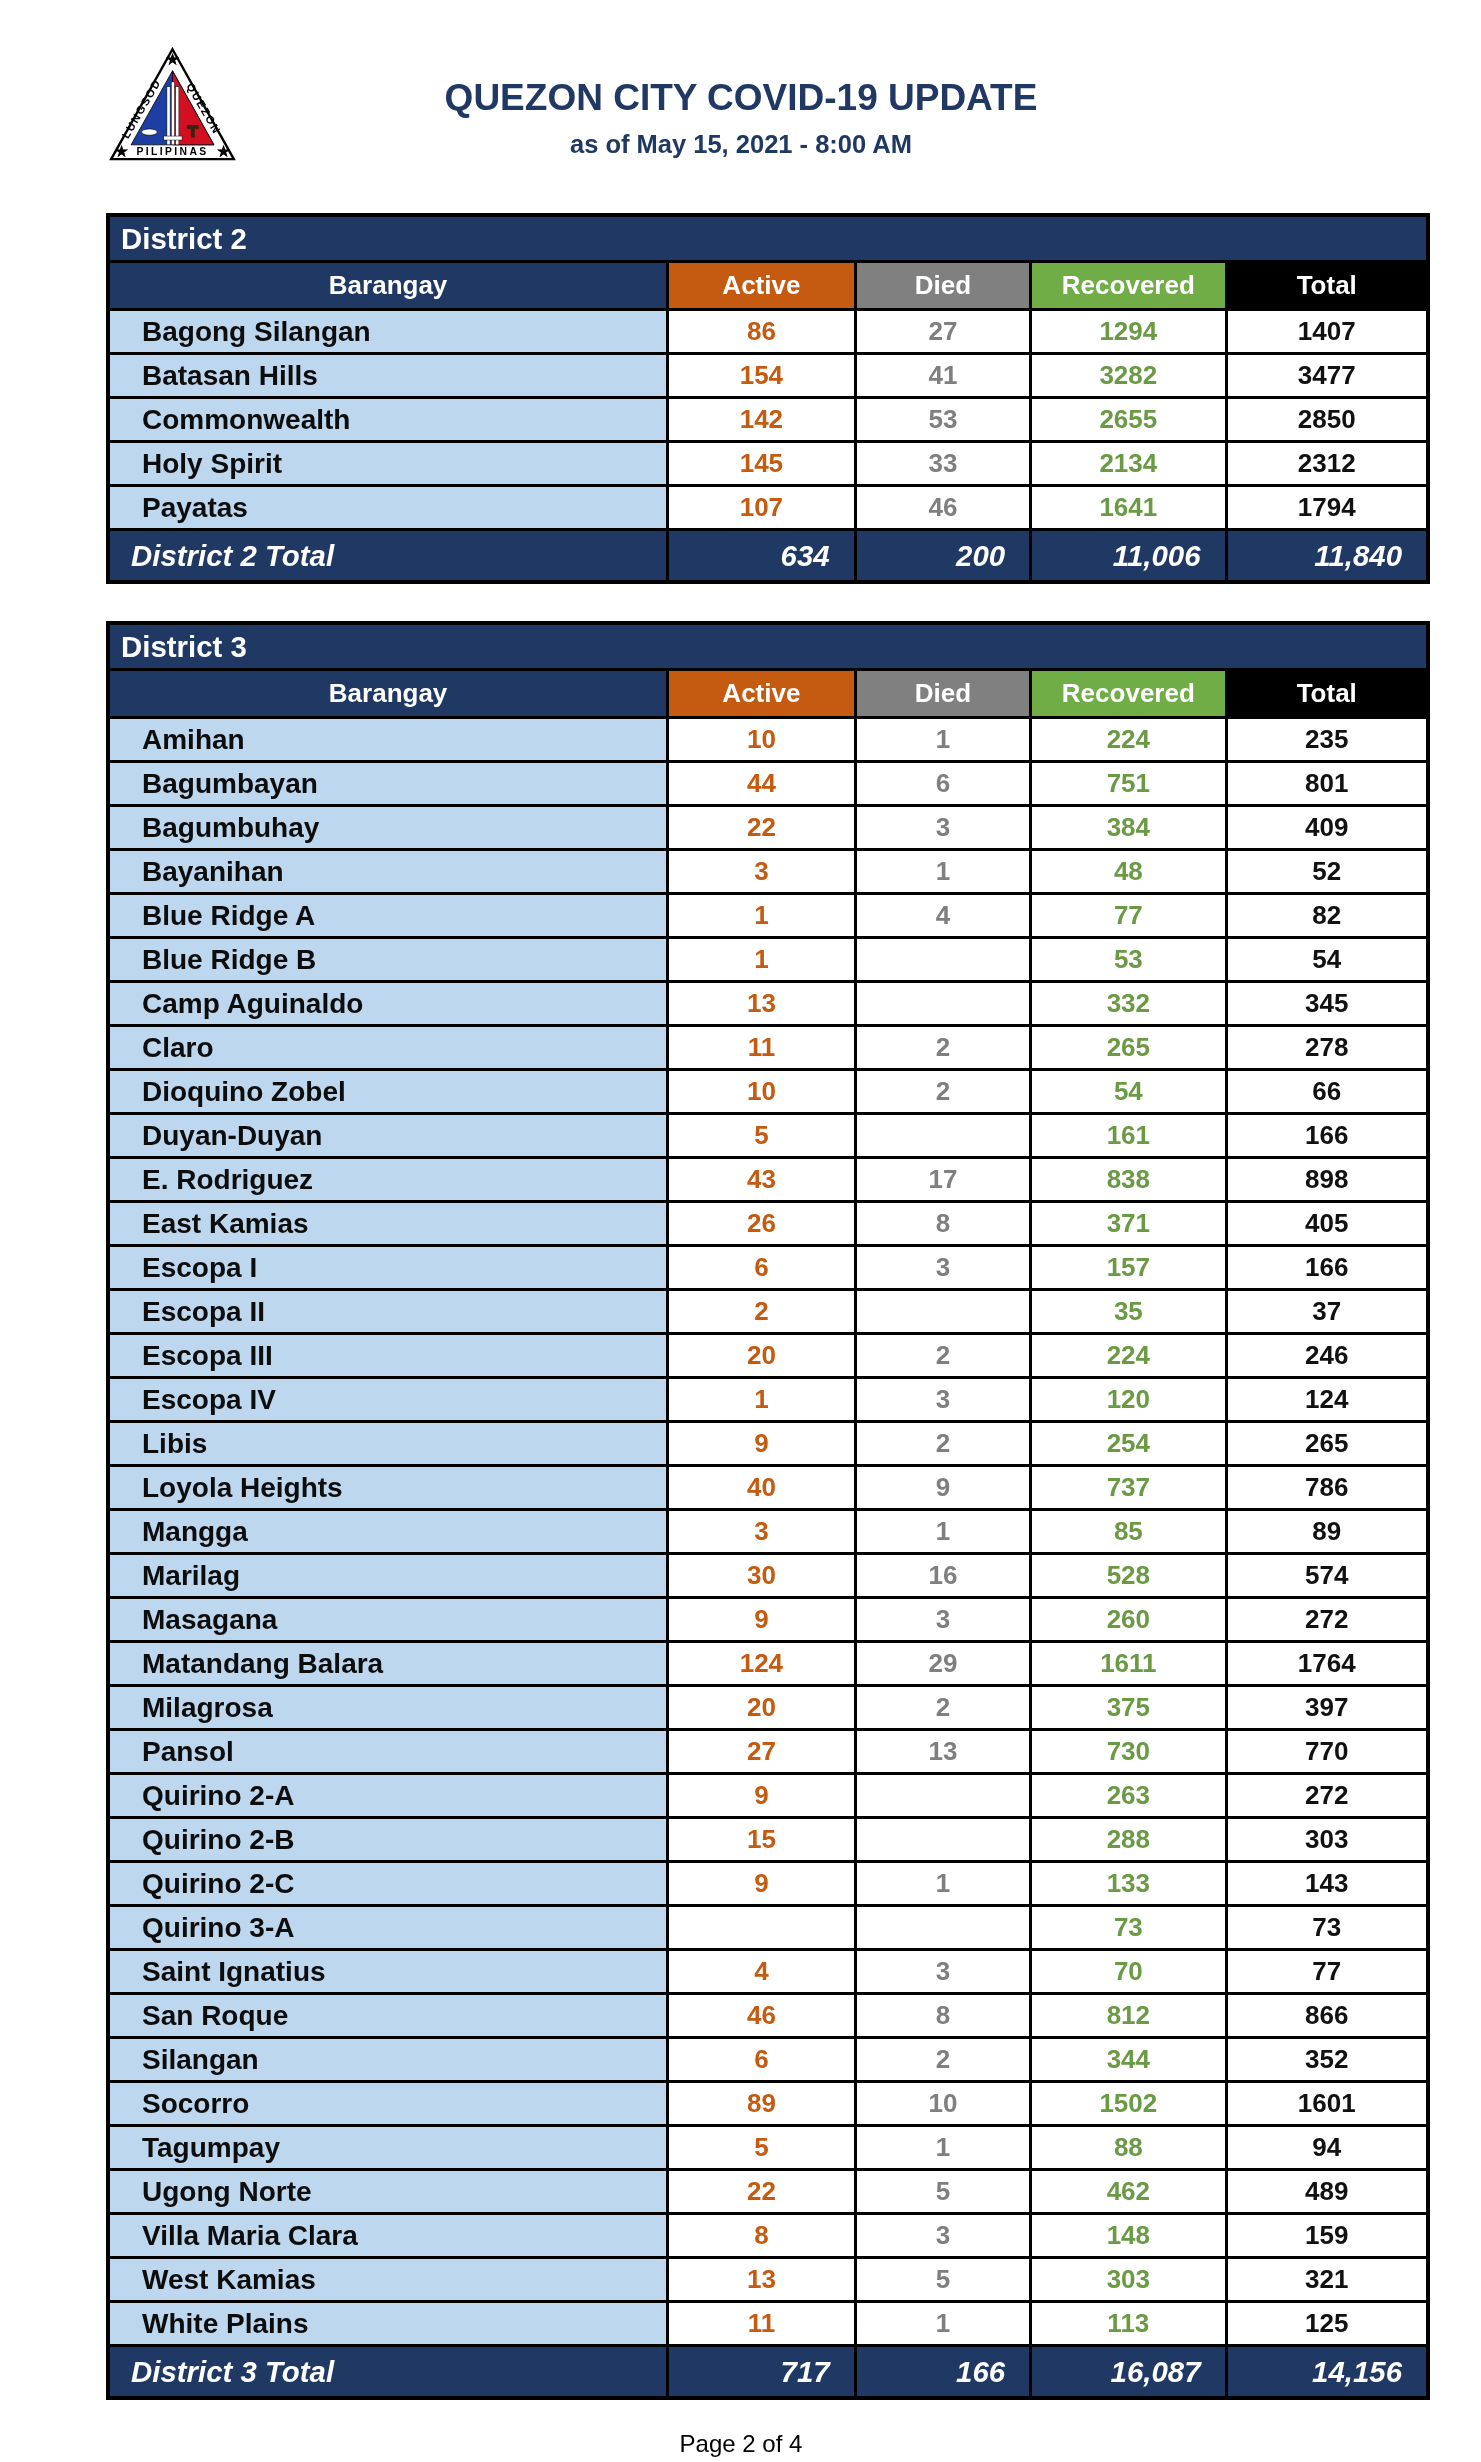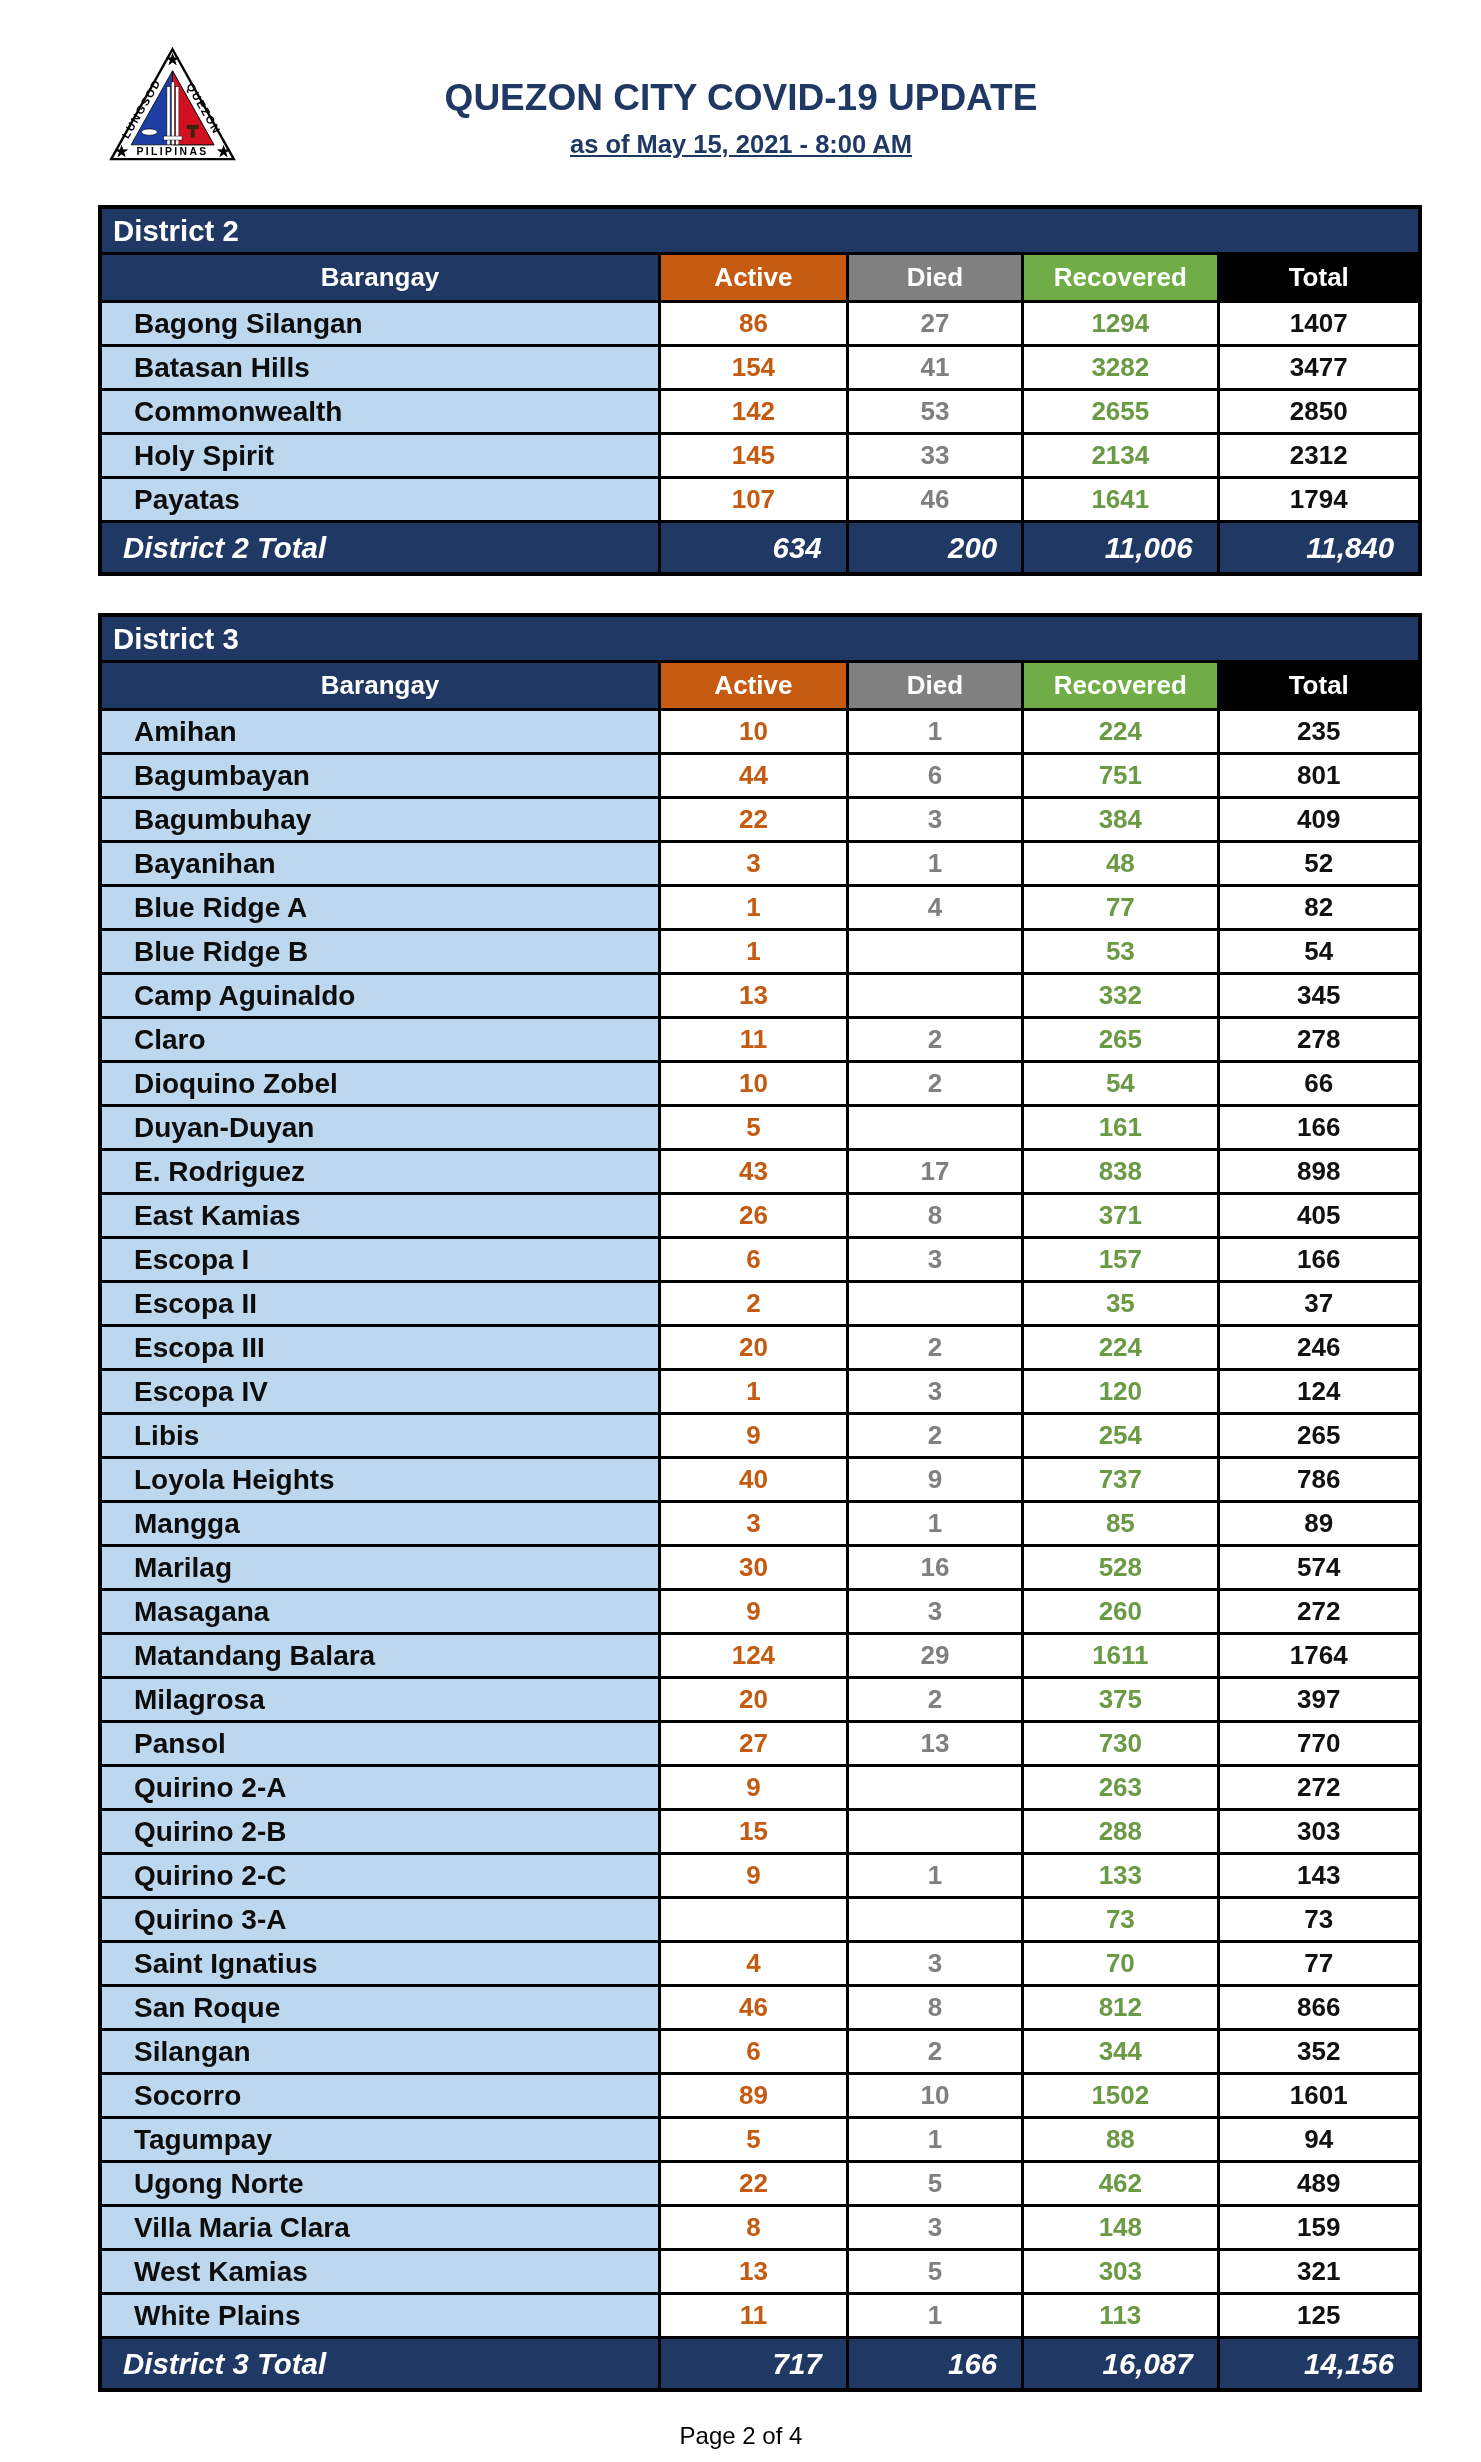--- a/index.html
+++ b/index.html
@@ -9,26 +9,26 @@
     -webkit-font-smoothing:antialiased;
     position:relative;
   }
   .page-header { position:relative; height:197px; }
   .seal { position:absolute; left:108px; top:46px; }
   .titles { text-align:center; padding-top:73px; }
   .main-title {
     font-size:37px; font-weight:bold; color:#1F3864; letter-spacing:0px; margin:4px;
   }
   .sub-title {
-    font-size:25.5px; font-weight:bold; color:#1F3864; margin:11px 0 0 0;text-decoration:underline;
+    font-size:25.5px; font-weight:bold; color:#1F3864; margin:11px 0 0 0;
   }
   .tables-wrap { margin:4.8px 68px 0 90px; }
   table.covid-table {
     width:100%; table-layout:fixed; border-collapse:collapse;
-    border:4.8px solid #000; margin:8px;padding-left:48px;
+    border:4.8px solid #000; margin:16px;padding-left:48px;
   }
   table.covid-table + table.covid-table { margin-top:37px; }
   .covid-table th, .covid-table td { border:3.2px solid #000; padding:0; }
   .title-row th {
     background:#1F3864; color:#ffffff; text-align:left;
     font-size:29.4px; font-weight:bold; height:43px; padding-left:11px;
   }
   .header-row th {
     color:#ffffff; font-size:26px; font-weight:bold; 
     text-align:center; height:45px;

